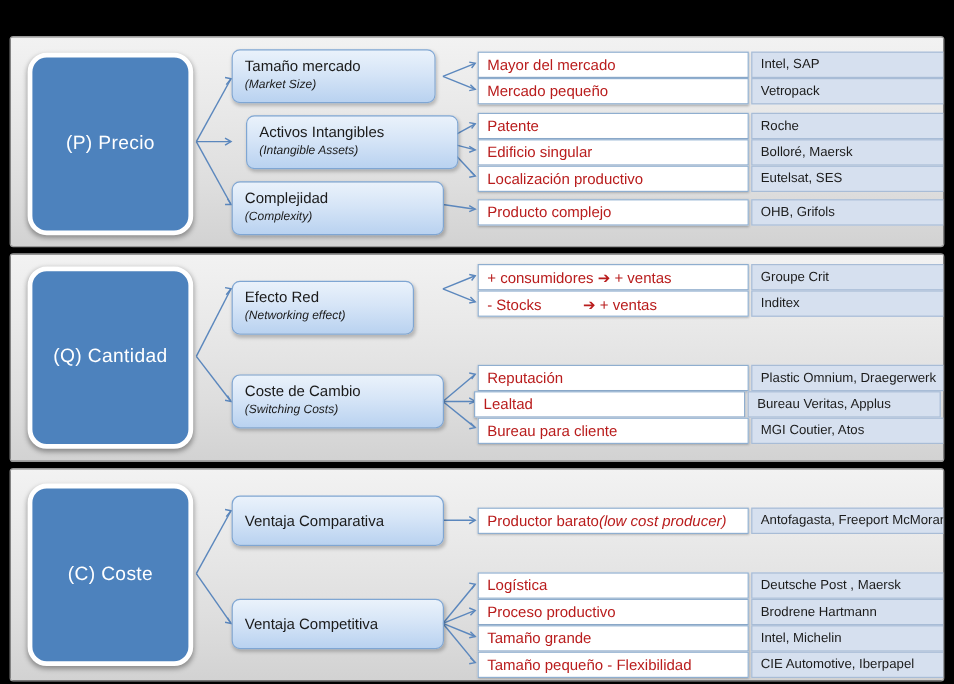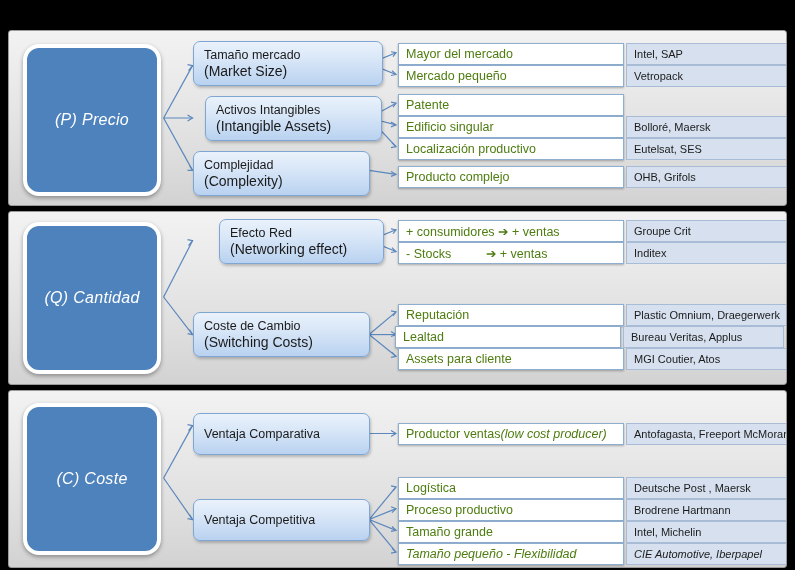--- a/index.html
+++ b/index.html
@@ -46,43 +46,43 @@
     box-shadow: 0 2px 4px rgba(0,0,0,0.35);
     display: flex;
     align-items: center;
     justify-content: center;
   }
   .pillar-label {
     color: #ffffff;
     font-size: 16px;
     letter-spacing: 0.3px;
     white-space: nowrap;
-    font-style: italic;
   }
 
   
   .driver {
     position: absolute;
     border-radius: 7px;
     border: 1px solid #7fa6d3;
     box-sizing: border-box;
     background: linear-gradient(to bottom, #eaf2fb 0%, #d6e5f7 45%, #b9d2f0 100%);
     box-shadow: 1px 2px 3px rgba(0,0,0,0.22);
     padding: 5px 0 0 10px;
   }
   .driver-line1 {
     display: block;
     font-size: 12.5px;
     color: #1a1a1a;
     line-height: 16px;
   }
   .driver-line2 {
     display: block;
-    font-size: 14px;
+    font-size: 10px;
     color: #1a1a1a;
+    font-style: italic;
     line-height: 16px;
   }
   .driver.single {
     display: flex;
     align-items: center;
     padding: 0 0 0 10px;
   }
 
   
   .row {
@@ -97,21 +97,21 @@
     width: 226px;
     height: 22px;
     background: #ffffff;
     border: 1px solid #8faecf;
     box-sizing: border-box;
     box-shadow: 0 1px 2px rgba(0,0,0,0.28);
     display: flex;
     align-items: center;
     padding-left: 7px;
     font-size: 12.5px;
-    color: #4d7c0f;
+    color: #b91c1c;
     white-space: nowrap;
   }
   .row-label em { font-style: italic; }
   .row-company {
     position: absolute;
     left: 228px;
     top: 0;
     width: 161px;
     height: 22px;
     background: #d6e0ef;
@@ -169,21 +169,21 @@
         <path d="M384,113 L388,117 L383,118"></path>
 
       <path d="M361,141 L388,145"></path>
         <path d="M383,142 L388,145 L383,147"></path>
     </svg>
 
     <div class="pillar" style="left:14px; top:13px; width:138px; height:152px;">
       <span class="pillar-label">(P) Precio</span>
     </div>
 
-    <div class="driver" style="left:184px; top:10px; width:190px; height:45px;">
+    <div class="driver" style="left:184px; top:10px; width:170px; height:45px;">
       <span class="driver-line1">Tamaño mercado</span>
       <span class="driver-line2">(Market Size)</span>
     </div>
     <div class="driver" style="left:196px; top:65px; width:177px; height:45px;">
       <span class="driver-line1">Activos Intangibles</span>
       <span class="driver-line2">(Intangible Assets)</span>
     </div>
     <div class="driver" style="left:184px; top:120px; width:177px; height:45px;">
       <span class="driver-line1">Complejidad</span>
       <span class="driver-line2">(Complexity)</span>
@@ -193,20 +193,21 @@
       <div class="row-label">Mayor del mercado</div>
       <div class="row-company">Intel, SAP</div>
     </div>
     <div class="row" style="left:389px; top:34px; width:390px;text-decoration:underline;">
       <div class="row-label">Mercado pequeño</div>
       <div class="row-company">Vetropack</div>
     </div>
 
     <div class="row" style="left:389px; top:63px; width:390px;">
       <div class="row-label">Patente</div>
+      <div class="row-company">Roche</div>
     </div>
     <div class="row" style="left:389px; top:85px; width:390px;">
       <div class="row-label">Edificio singular</div>
       <div class="row-company">Bolloré, Maersk</div>
     </div>
     <div class="row" style="left:389px; top:107px; width:390px;">
       <div class="row-label">Localización productivo</div>
       <div class="row-company">Eutelsat, SES</div>
     </div>
 
@@ -233,21 +234,21 @@
       <path d="M361,124 L388,124"></path>
         <path d="M383,121 L388,124 L383,126"></path>
       <path d="M361,124 L388,146"></path>
         <path d="M384,142 L388,146 L383,147"></path>
     </svg>
 
     <div class="pillar" style="left:14px; top:10px; width:138px; height:152px;">
       <span class="pillar-label">(Q) Cantidad</span>
     </div>
 
-    <div class="driver" style="left:184px; top:7px; width:165px; height:45px;margin-left:26px;">
+    <div class="driver" style="left:184px; top:22px; width:152px; height:45px;">
       <span class="driver-line1">Efecto Red</span>
       <span class="driver-line2">(Networking effect)</span>
     </div>
     <div class="driver" style="left:184px; top:100px; width:177px; height:45px;">
       <span class="driver-line1">Coste de Cambio</span>
       <span class="driver-line2">(Switching Costs)</span>
     </div>
 
     <div class="row" style="left:389px; top:8px; width:390px;">
       <div class="row-label">+ consumidores ➔ + ventas</div>
@@ -260,21 +261,21 @@
 
     <div class="row" style="left:389px; top:92px; width:390px;">
       <div class="row-label">Reputación</div>
       <div class="row-company">Plastic Omnium, Draegerwerk</div>
     </div>
     <div class="row" style="left:386px; top:114px; width:390px;">
       <div class="row-label">Lealtad</div>
       <div class="row-company">Bureau Veritas, Applus</div>
     </div>
     <div class="row" style="left:389px; top:136px; width:390px;">
-      <div class="row-label">Assets para cliente</div>
+      <div class="row-label">Bureau para cliente</div>
       <div class="row-company">MGI Coutier, Atos</div>
     </div>
   </div>
 
   <div class="section" id="section-c">
     <svg class="connectors" viewBox="0 0 779 178" preserveAspectRatio="none">
       <path d="M155,88 L184,35"></path>
         <path d="M180,40 L184,35 L179,34"></path>
       <path d="M155,88 L184,130"></path>
         <path d="M179,129 L184,130 L181,125"></path>
@@ -298,37 +299,37 @@
 
     <div class="driver single" style="left:184px; top:22px; width:177px; height:42px;">
       <span class="driver-line1">Ventaja Comparativa</span>
     </div>
     <div class="driver single" style="left:184px; top:108px; width:177px; height:42px;">
       <span class="driver-line1">Ventaja Competitiva</span>
     </div>
 
     <div class="row" style="left:389px; top:32px; width:390px;">
       <div class="row-label">
-        <span>Productor ventas</span>
+        <span>Productor barato</span>
           <em> (low cost producer)</em>
       </div>
       <div class="row-company">Antofagasta, Freeport McMoran</div>
     </div>
 
     <div class="row" style="left:389px; top:86px; width:390px;">
       <div class="row-label">Logística</div>
       <div class="row-company">Deutsche Post , Maersk</div>
     </div>
     <div class="row" style="left:389px; top:108px; width:390px;">
       <div class="row-label">Proceso productivo</div>
       <div class="row-company">Brodrene Hartmann</div>
     </div>
     <div class="row" style="left:389px; top:130px; width:390px;">
       <div class="row-label">Tamaño grande</div>
       <div class="row-company">Intel, Michelin</div>
     </div>
-    <div class="row" style="left:389px; top:152px; width:390px;font-style:italic;">
+    <div class="row" style="left:389px; top:152px; width:390px;">
       <div class="row-label">Tamaño pequeño - Flexibilidad</div>
       <div class="row-company">CIE Automotive, Iberpapel</div>
     </div>
   </div>
 
 </div>
 
 </body></html>

